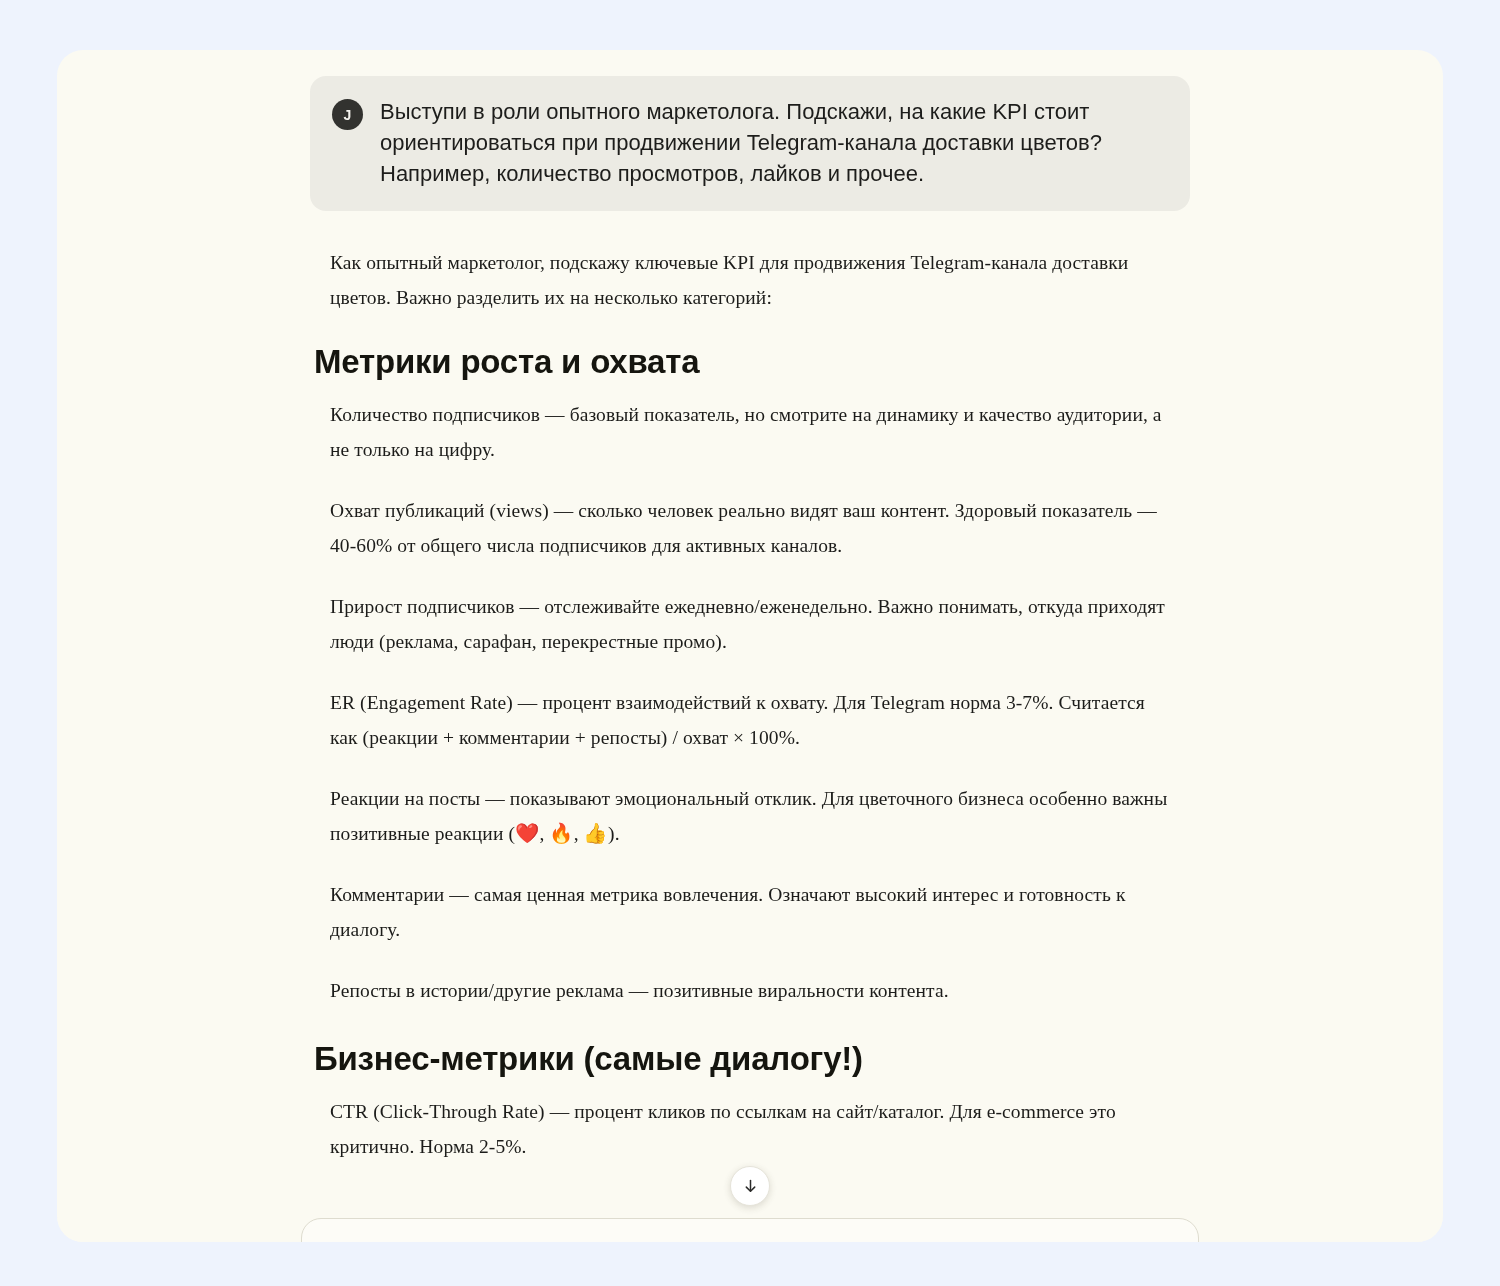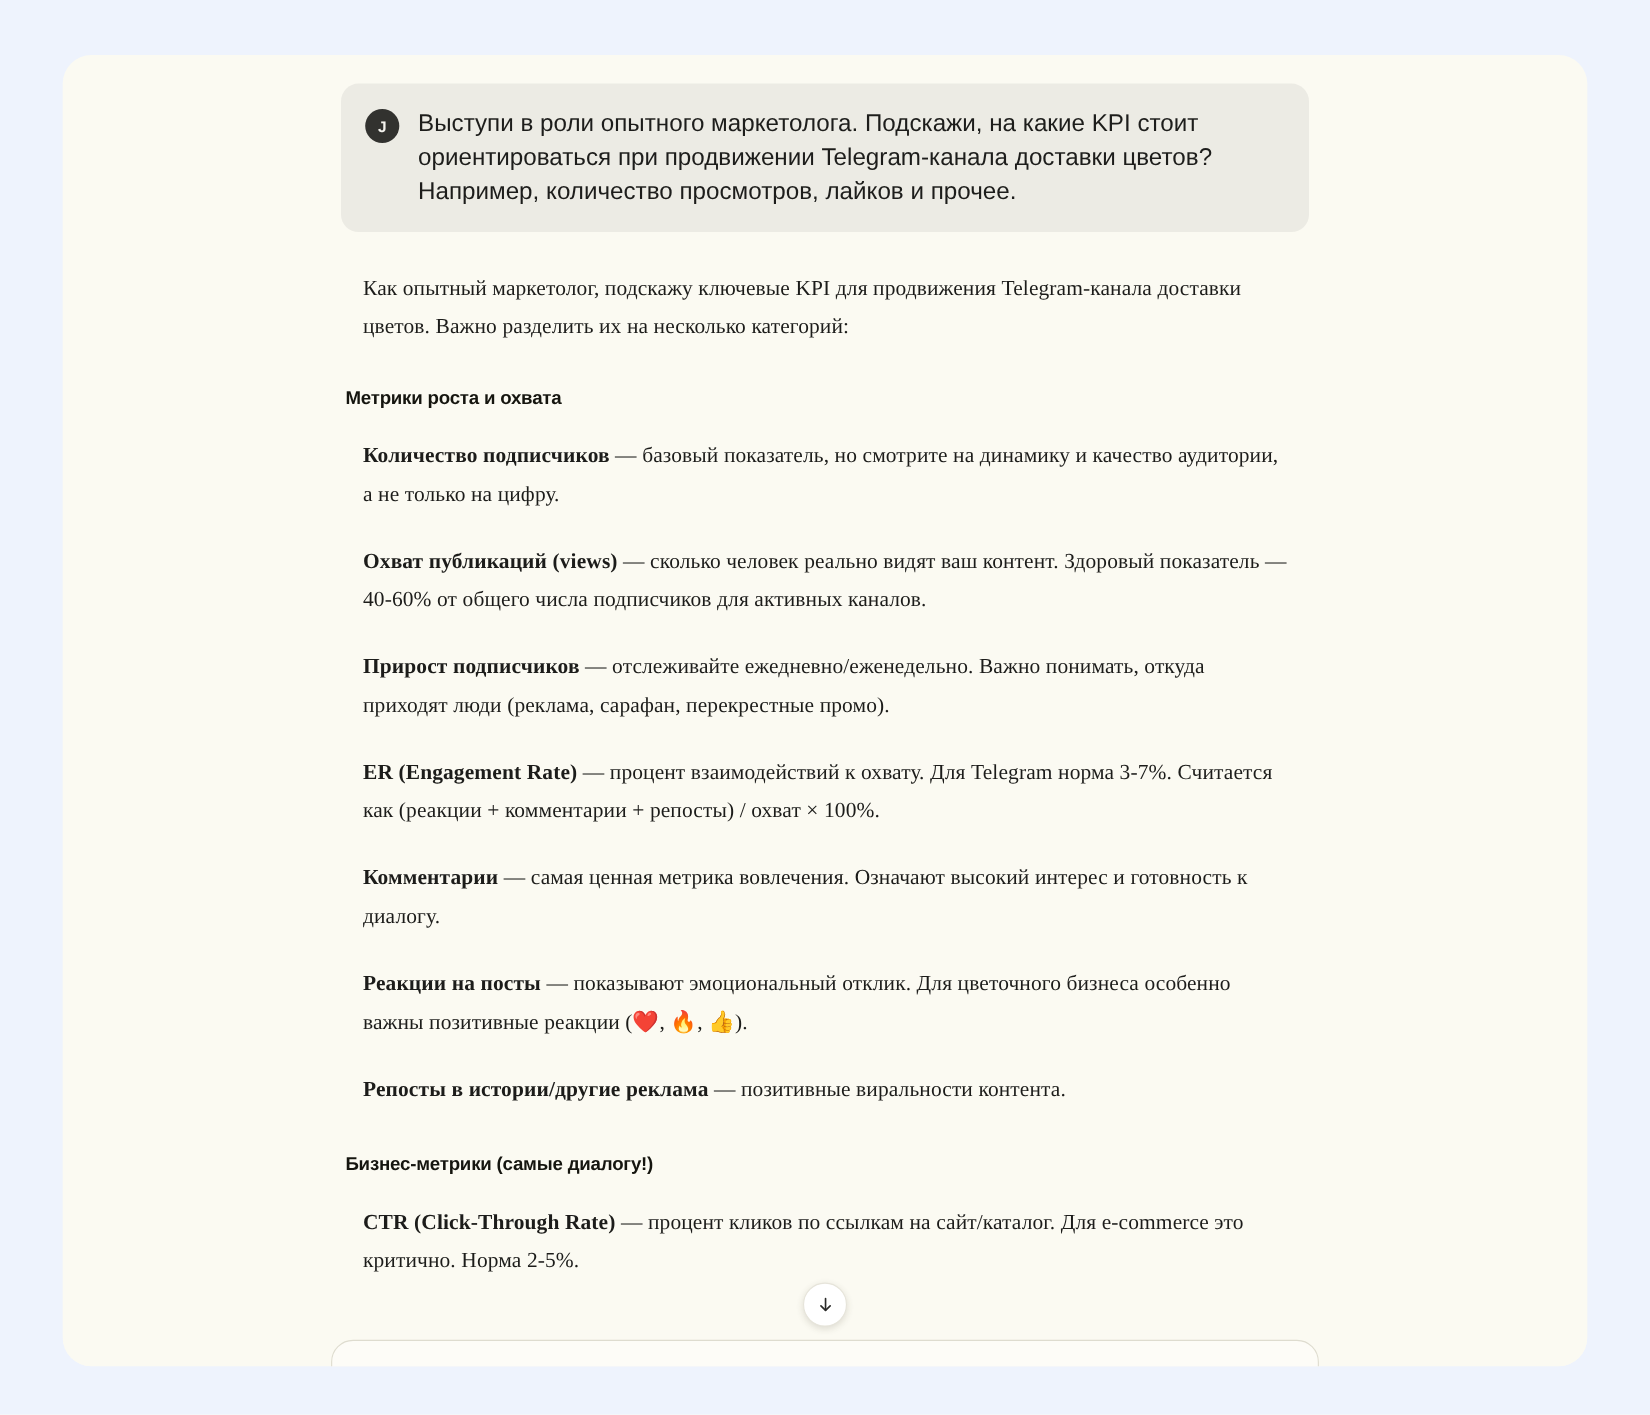--- a/index.html
+++ b/index.html
@@ -87,24 +87,24 @@
   }
   .para {
     font-size: 19.5px;
     line-height: 35px;
     color: #1c1c1a;
     font-family: "Liberation Serif", "Liberation Sans", serif;
     margin-bottom: 26px !important;
     letter-spacing: 0.1px;
   }
   .para b, .para strong {
-    font-weight: 700;
+    font-weight: 400;
   }
   h3.section-heading {
-    font-size: 17px;
+    font-size: 33px;
     line-height: 34px;
     font-weight: 700;
     color: #15150f;
     font-family: "Liberation Sans", sans-serif;
     margin: 34px 0 18px 0 !important;
     letter-spacing: -0.2px;
   }
   h3.section-heading.first {
     margin-top: 30px !important;
   }
@@ -171,22 +171,22 @@
       <div class="assistant-turn">
 
         <p class="para">Как опытный маркетолог, подскажу ключевые KPI для продвижения Telegram-канала доставки цветов. Важно разделить их на несколько категорий:</p>
 
         <div id="sections-root">
             <h3 class="section-heading first">Метрики роста и охвата</h3>
             <p class="para"><b>Количество подписчиков</b><span> — базовый показатель, но смотрите на динамику и качество аудитории, а не только на цифру.</span></p>
             <p class="para"><b>Охват публикаций (views)</b><span> — сколько человек реально видят ваш контент. Здоровый показатель — 40-60% от общего числа подписчиков для активных каналов.</span></p>
             <p class="para"><b>Прирост подписчиков</b><span> — отслеживайте ежедневно/еженедельно. Важно понимать, откуда приходят люди (реклама, сарафан, перекрестные промо).</span></p>
             <p class="para"><b>ER (Engagement Rate)</b><span> — процент взаимодействий к охвату. Для Telegram норма 3-7%. Считается как (реакции + комментарии + репосты) / охват × 100%.</span></p>
+            <p class="para"><b>Реакции на посты</b><span> — показывают эмоциональный отклик. Для цветочного бизнеса особенно важны позитивные реакции (❤️, 🔥, 👍).</span></p>
             <p class="para"><b>Комментарии</b><span> — самая ценная метрика вовлечения. Означают высокий интерес и готовность к диалогу.</span></p>
-            <p class="para"><b>Реакции на посты</b><span> — показывают эмоциональный отклик. Для цветочного бизнеса особенно важны позитивные реакции (❤️, 🔥, 👍).</span></p>
             <p class="para"><b>Репосты в истории/другие реклама</b><span> — позитивные виральности контента.</span></p>
             <h3 class="section-heading">Бизнес-метрики (самые диалогу!)</h3>
             <p class="para"><b>CTR (Click-Through Rate)</b><span> — процент кликов по ссылкам на сайт/каталог. Для e-commerce это критично. Норма 2-5%.</span></p>
           </div>
 
       </div>
 
     </div>
   </div>
 

